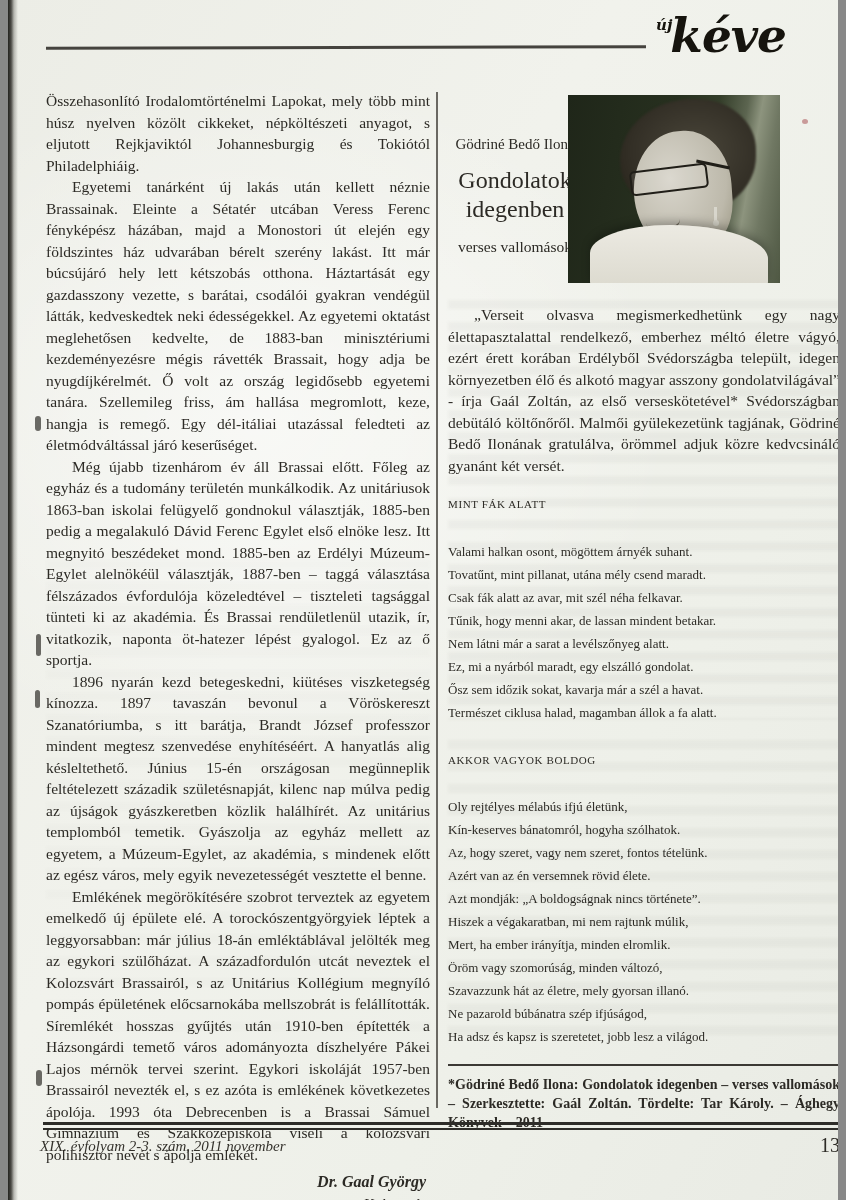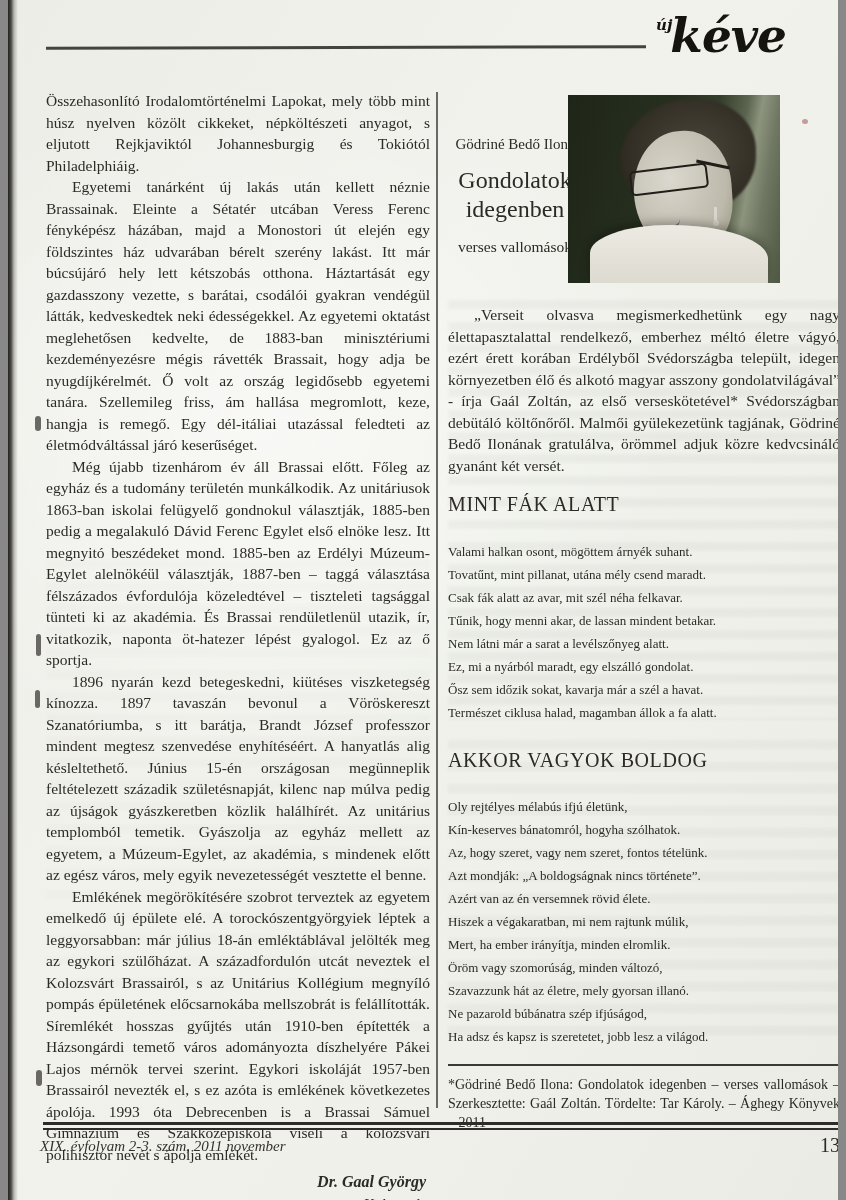--- a/index.html
+++ b/index.html
@@ -52,25 +52,25 @@
     border-radius:5px;transform:rotate(-7deg);background:rgba(255,255,255,.08);}
   .p-temple{position:absolute;left:128px;top:68px;width:34px;height:3px;background:#201e18;transform:rotate(12deg);}
   .p-smile{position:absolute;left:78px;top:116px;width:34px;height:18px;border-bottom:3px solid #6e685a;
     border-radius:50%;transform:rotate(-8deg);}
   .p-scarf{position:absolute;left:22px;top:130px;width:178px;height:62px;border-radius:45% 55% 8% 8%;
     background:linear-gradient(180deg,#eceae2,#dcdacf);box-shadow:0 -4px 8px rgba(0,0,0,.25);}
   .p-earring{position:absolute;left:146px;top:112px;width:2.5px;height:14px;background:#d8d6cc;}
   .p-earring::after{content:"";position:absolute;left:-1.5px;top:13px;width:6px;height:6px;border-radius:50%;background:#cfcdc2;}
   
   .review{margin-top:14px;text-align:justify;text-indent:26px;hyphens:auto;-webkit-hyphens:auto;}
-  .poem-title{margin-top:18px;font-size:20px;letter-spacing:.6px;}
+  .poem-title{margin-top:18px;font-size:11px;letter-spacing:.6px;}
   .poem-title.second{margin-top:26px;}
   .poem{margin-top:24px;font-size:13px;line-height:23px;}
   .footnote-rule{margin-top:16px;width:100%;height:2px;background:#3b3934;}
-  .footnote{margin-top:9px;font-size:14px;line-height:19px;text-align:justify;}
+  .footnote{margin-top:9px;font-size:14px;line-height:19px;text-align:justify;font-weight:bold;}
   
   .footer-rule{position:absolute;left:35px;top:1122px;width:800px;height:8px;
     border-top:3px solid #2d2c28;border-bottom:2.5px solid #2d2c28;box-sizing:border-box;}
   .footer-issue{position:absolute;left:32px;top:1138px;font-style:italic;font-size:15px;color:#34322c;}
   .footer-page{position:absolute;left:760px;top:1134px;width:72px;text-align:right;font-size:20px;color:#2c2a25;}
 </style>
 </head>
 <body>
 
 <div class="page">
@@ -137,22 +137,22 @@
       <div>Ez, mi a nyárból maradt, egy elszálló gondolat.</div>
       <div>Ősz sem időzik sokat, kavarja már a szél a havat.</div>
       <div>Természet ciklusa halad, magamban állok a fa alatt.</div>
     </div>
 
     <div class="poem-title second">AKKOR VAGYOK BOLDOG</div>
     <div class="poem">
       <div>Oly rejtélyes mélabús ifjú életünk,</div>
       <div>Kín-keserves bánatomról, hogyha szólhatok.</div>
       <div>Az, hogy szeret, vagy nem szeret, fontos tételünk.</div>
+      <div>Azért van az én versemnek rövid élete.</div>
       <div>Azt mondják: „A boldogságnak nincs története”.</div>
-      <div>Azért van az én versemnek rövid élete.</div>
       <div>Hiszek a végakaratban, mi nem rajtunk múlik,</div>
       <div>Mert, ha ember irányítja, minden elromlik.</div>
       <div>Öröm vagy szomorúság, minden változó,</div>
       <div>Szavazzunk hát az életre, mely gyorsan illanó.</div>
       <div>Ne pazarold búbánatra szép ifjúságod,</div>
       <div>Ha adsz és kapsz is szeretetet, jobb lesz a világod.</div>
     </div>
 
     <div class="footnote-rule"></div>
     <p class="footnote" style="margin:9px 0 0 0;">*Gödriné Bedő Ilona: Gondolatok idegenben – verses vallomások – Szerkesztette: Gaál Zoltán. Tördelte: Tar Károly. – Ághegy Könyvek – 2011</p>

